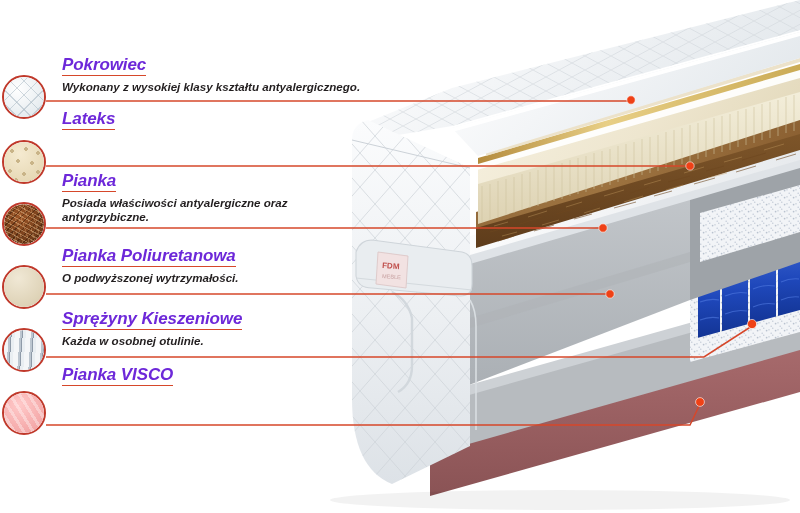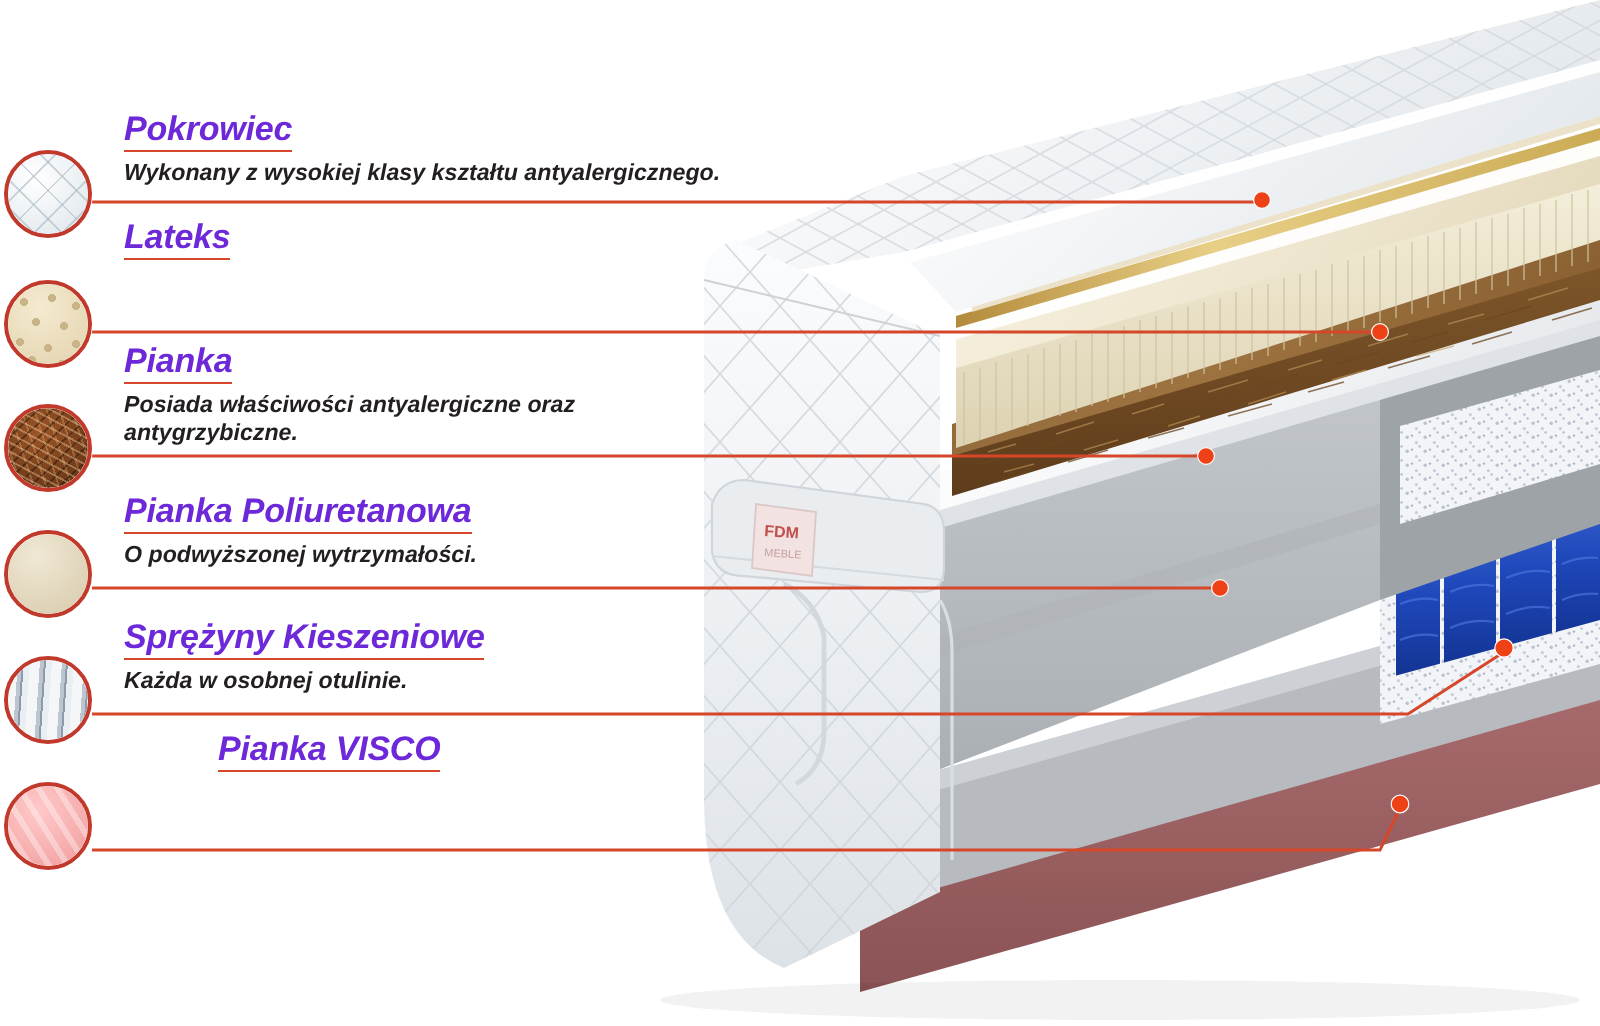--- a/index.html
+++ b/index.html
@@ -400,17 +400,17 @@
   <div class="item" style="top:247px;">
     <h3>Pianka Poliuretanowa</h3>
     <p>O podwyższonej wytrzymałości.</p>
   </div>
 
   <div class="item" style="top:310px;">
     <h3>Sprężyny Kieszeniowe</h3>
     <p>Każda w osobnej otulinie.</p>
   </div>
 
-  <div class="item" style="top:366px;margin-left:47px;">
+  <div class="item" style="top:366px;">
     <h3>Pianka VISCO</h3>
   </div>
 
 </div>
 
 </body></html>

